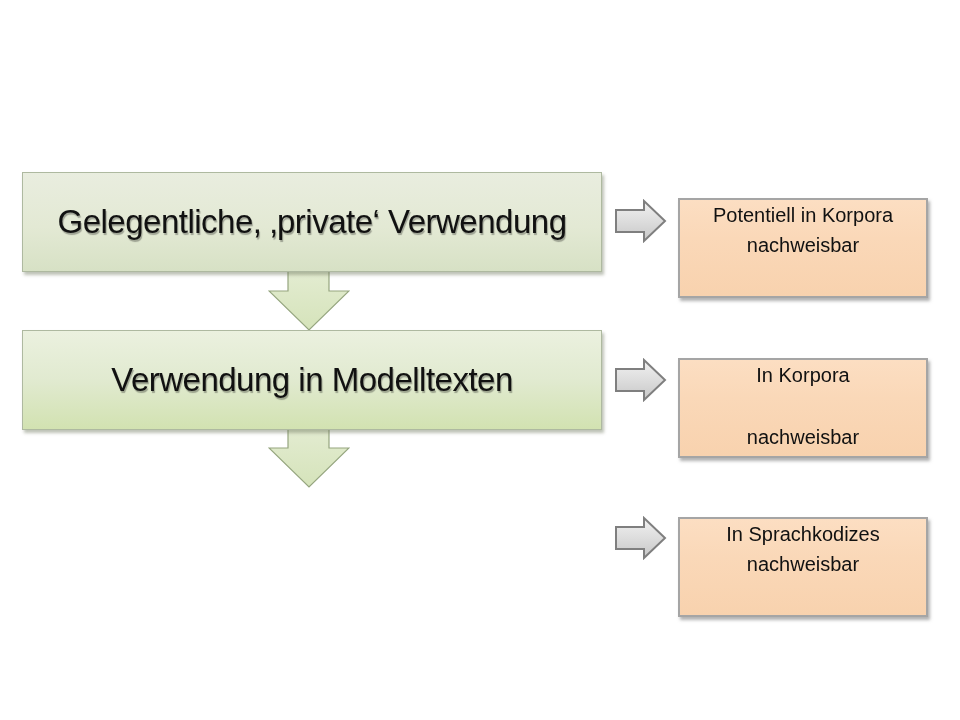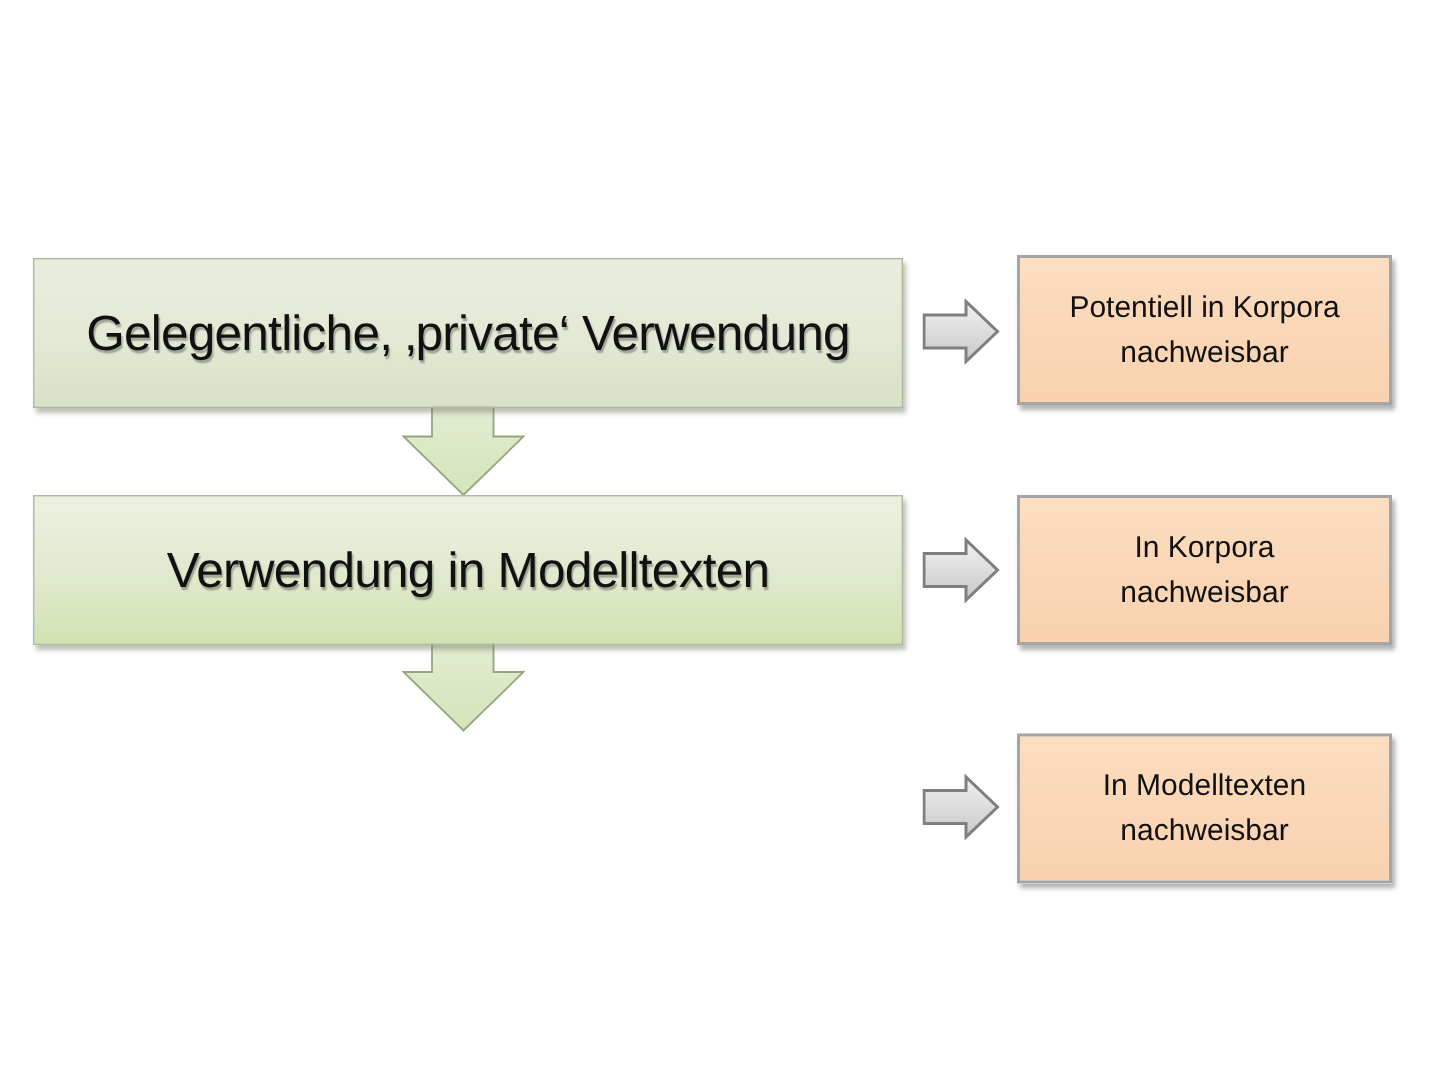--- a/index.html
+++ b/index.html
@@ -71,25 +71,26 @@
     left: 678px;
     width: 250px;
     height: 100px;
     box-sizing: border-box;
     background: linear-gradient(to bottom, #fcdec2 0%, #fad8b8 40%, #f8d2ae 100%);
     border: 2px solid #a5a5a5;
     box-shadow: 2px 3px 3px rgba(115, 115, 115, 0.55);
     display: flex;
     flex-direction: column;
     align-items: center;
-    justify-content: center;
+    justify-content: flex-start;
     z-index: 2;
+    margin-top: 28px;
   }
   .result-1 { top: 170px; }
-  .result-2 { top: 330px; }
+  .result-2 { top: 330px; gap: 32px; }
   .result-3 { top: 489px; }
 
   .result-line {
     display: block;
     font-size: 20px;
     line-height: 30px;
     color: #111111;
     text-align: center;
     white-space: nowrap;
   }
@@ -150,17 +151,17 @@
     <span class="result-line">Potentiell in Korpora</span>
     <span class="result-line">nachweisbar</span>
   </div>
 
   <div class="result result-2">
     <span class="result-line">In Korpora</span>
     <span class="result-line">nachweisbar</span>
   </div>
 
   <div class="result result-3">
-    <span class="result-line">In Modelltexten</span>
+    <span class="result-line">In Sprachkodizes</span>
     <span class="result-line">nachweisbar</span>
   </div>
 
 </div>
 
 </body></html>

